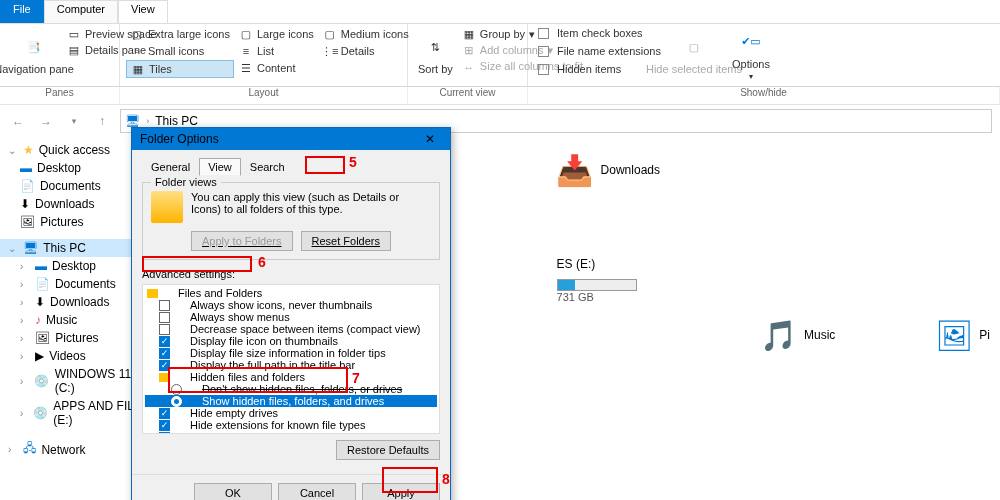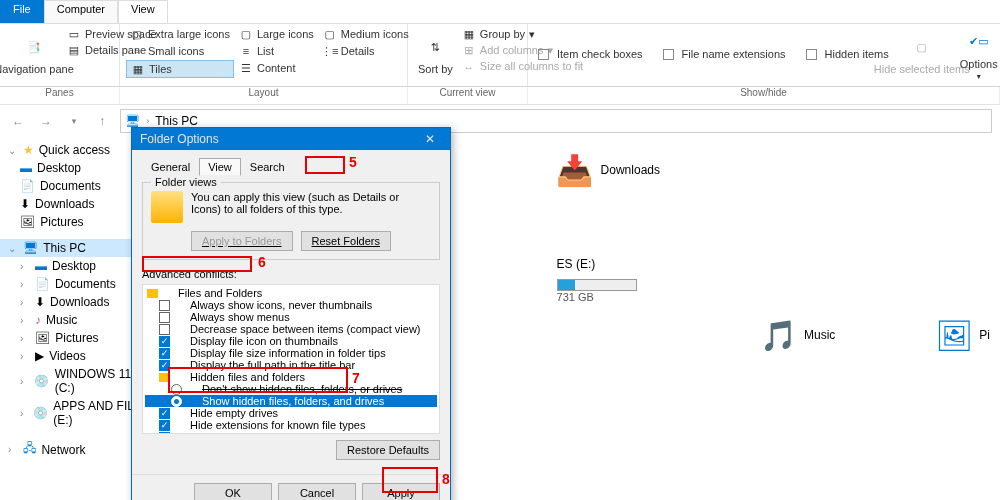--- a/index.html
+++ b/index.html
@@ -37,21 +37,21 @@
 
 .content { flex: 1; padding: 16px 10px; display: flex; gap: 100px; }
 .folder-card { display: flex; align-items: center; gap: 10px; }
 .folder-icon { width: 34px; height: 34px; }
 
 .drive-row { display: flex; align-items: center; gap: 6px; margin-top: 8px; }
 .drive-bar { width: 80px; height: 12px; border: 1px solid #999; background: #eee; }
 .drive-fill { height: 100%; background: #26a0da; }
 
 .dialog { position: absolute; left: 131px; top: 127px; width: 320px; background: #f0f0f0; border: 1px solid #0769b8; box-shadow: 2px 2px 8px rgba(0,0,0,0.3); z-index: 100; }
-.dlg-title { background: #0078d4; color: #e5e5e5; padding: 4px 8px; font-size: 12px; display: flex; justify-content: space-between; }
+.dlg-title { background: #0078d4; color: #000000; padding: 4px 8px; font-size: 12px; display: flex; justify-content: space-between; }
 .dlg-close { width: 24px; text-align: center; cursor: pointer; }
 .dlg-body { padding: 8px 10px; }
 .dlg-tabs { display: flex; gap: 0; margin-bottom: 6px; }
 .dlg-tab { padding: 2px 8px; font-size: 11px; border: 1px solid transparent; cursor: pointer; }
 .dlg-tab.active { border-color: #aaa; background: #f9f9f9; border-bottom: 1px solid #f0f0f0; }
 .fv-box { border: 1px solid #ccc; padding: 8px; margin-bottom: 8px; position: relative; }
 .fv-legend { position: absolute; top: -7px; left: 8px; background: #f0f0f0; padding: 0 4px; font-size: 11px; }
 .fv-row { display: flex; gap: 8px; }
 .fv-icn { width: 32px; height: 32px; background: linear-gradient(#ffe082,#ffb300); border-radius: 2px; flex-shrink: 0; }
 .fv-txt { font-size: 11px; flex: 1; }
@@ -161,21 +161,21 @@
         <div class="ribbon-btn" style="color:#aaa"><span class="icn">⊞</span><span>Add columns</span>▾</div>
         <div class="ribbon-btn" style="color:#aaa">
             <span class="icn">↔</span>
             <span>Size all columns to fit</span>
           </div>
       </div>
     </div>
   </div>
   <div class="ribbon-group" style="flex:1;border-right:none">
     <div class="ribbon-group-row">
-      <div style="display:flex;flex-direction:row;gap:12px">
+      <div style="display:flex;flex-direction:column;gap:4px">
         <div class="ribbon-btn">
             <span class="chk"></span>
             <span>Item check boxes</span>
           </div>
         <div class="ribbon-btn">
             <span class="chk"></span>
             <span>File name extensions</span>
           </div>
         <div class="ribbon-btn">
             <span class="chk"></span>
@@ -338,21 +338,21 @@
       <div class="fv-legend">Folder views</div>
       <div class="fv-row">
         <div class="fv-icn"></div>
         <div class="fv-txt">You can apply this view (such as Details or Icons) to all folders of this type.</div>
       </div>
       <div class="fv-btns">
         <div class="btn dis">Apply to Folders</div>
         <div class="btn">Reset Folders</div>
       </div>
     </div>
-    <div class="as-label">Advanced conflicts:</div>
+    <div class="as-label">Advanced settings:</div>
     <div class="tree" id="tree">
         <div class="tr-item">
           <span class="fld-ic"></span>
           <span>Files and Folders</span>
         </div>
         <div class="tr-item l1">
           <span class="tr-chk"></span>
           <span>Always show icons, never thumbnails</span>
         </div>
         <div class="tr-item l1">

